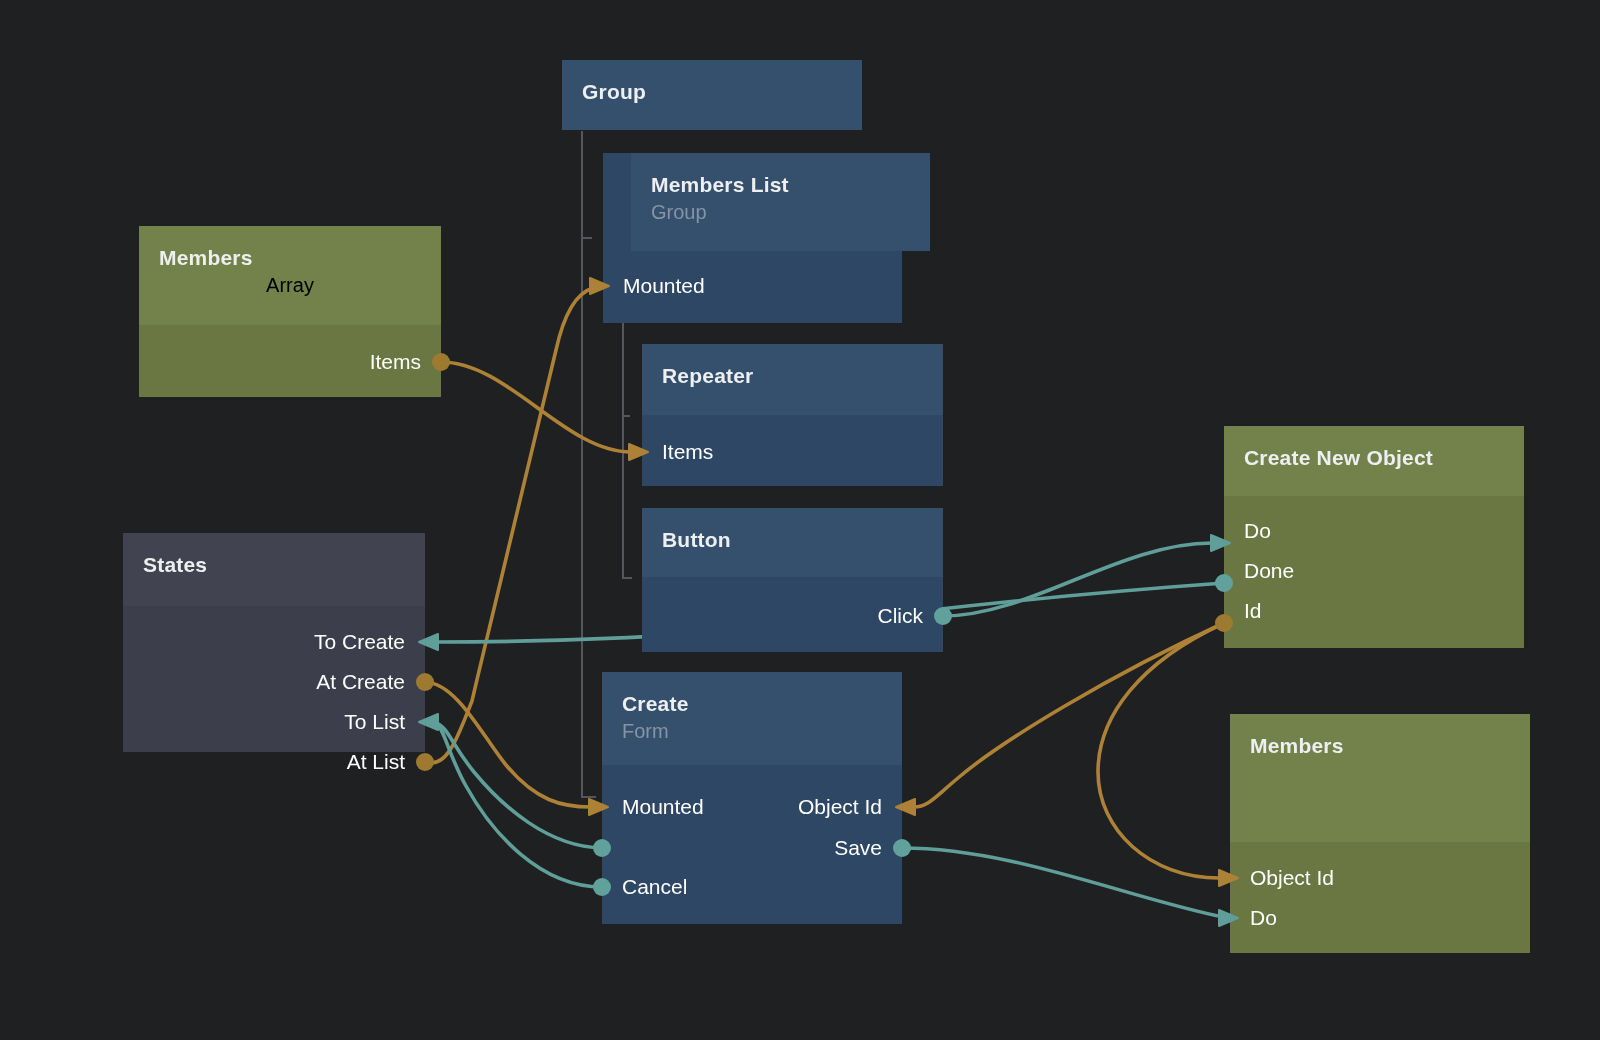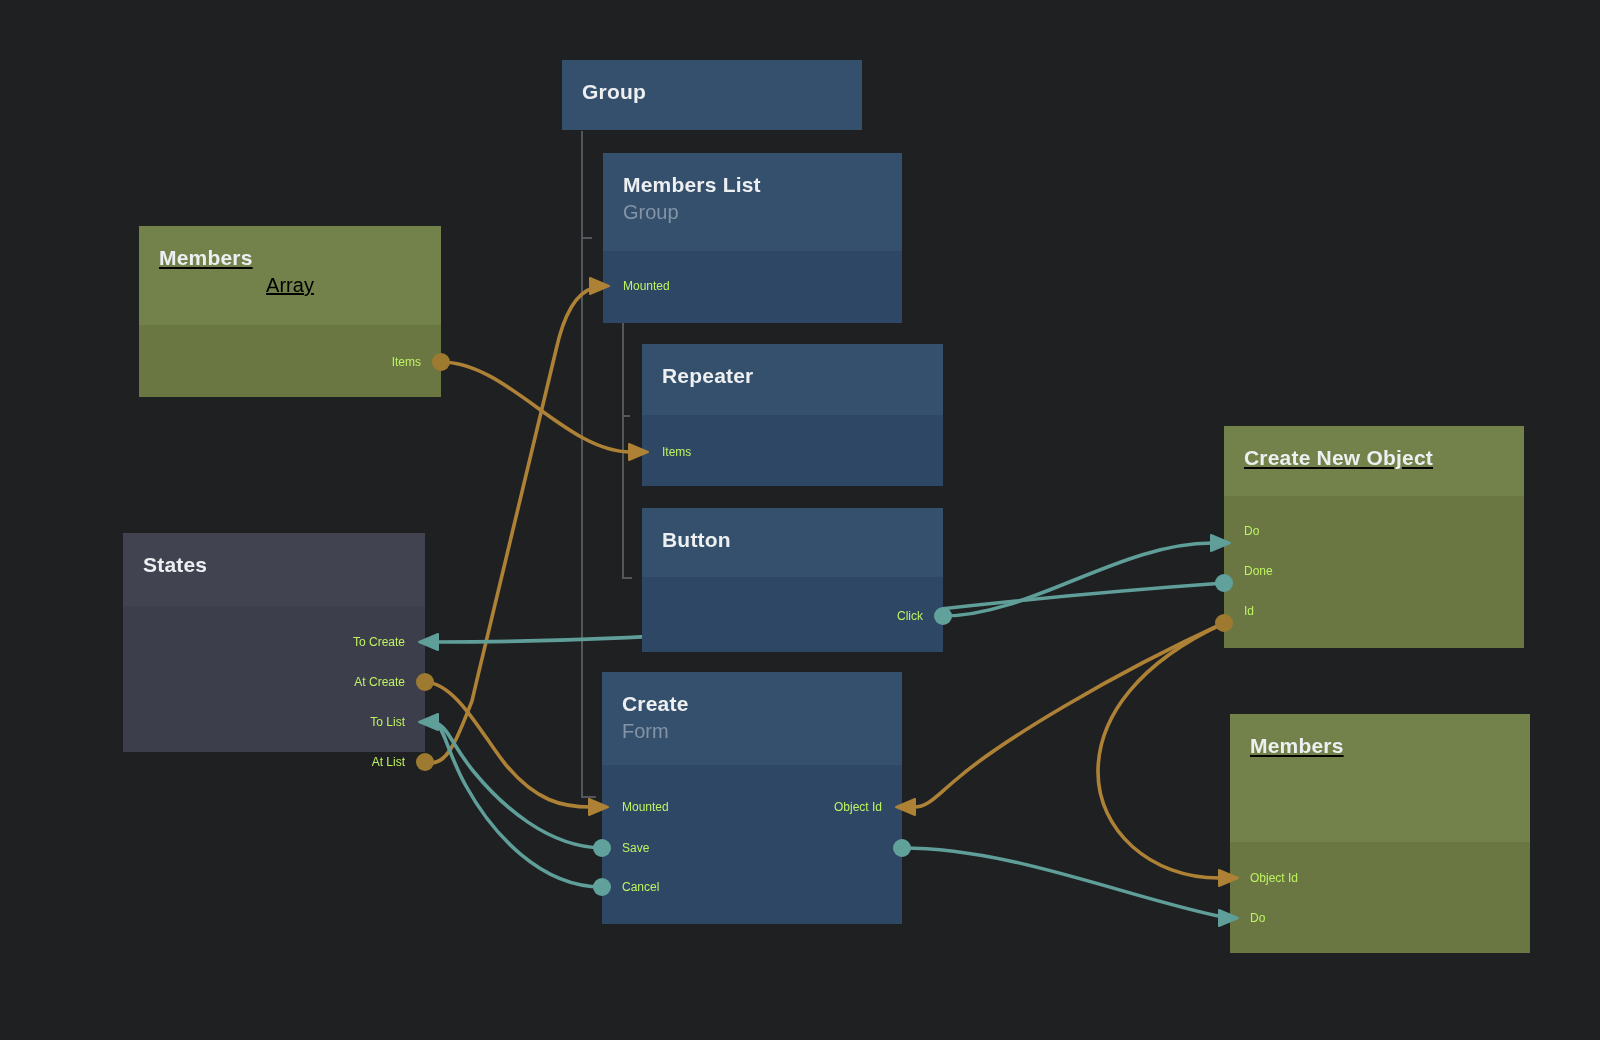--- a/index.html
+++ b/index.html
@@ -9,35 +9,35 @@
     font-family:"Liberation Sans","DejaVu Sans",sans-serif;
   }
   svg.layer{position:absolute;left:0;top:0;width:1600px;height:1040px;}
   #wire-layer{z-index:1;}
   .node{position:absolute;z-index:2;}
   #port-layer{z-index:3;pointer-events:none;}
   #port-layer [data-interactable="true"]{pointer-events:auto;}
 
   .node.blue{background:#2e4764;}
   .node.blue .hd{background:#35506d;}
-  .node.green{background:#6a7743;text-decoration:underline;}
+  .node.green{background:#6a7743;}
   .node.green .hd{background:#73814a;}
   .node.gray{background:#3c3f4b;}
   .node.gray .hd{background:#414450;}
 
   .hd{box-sizing:border-box;padding:17px 20px 0 20px;width:100%;}
   .title{font-size:21px;font-weight:600;color:#edeff1;line-height:29px;letter-spacing:.2px;}
   .sub{font-size:20px;font-weight:400;line-height:27px;}
   .blue .sub{color:#8494a6;}
   .green .sub{color:#000000;text-align:center;}
 
   .port{
     position:absolute;left:0;right:0;height:40px;line-height:40px;
     padding:0 20px;box-sizing:border-box;
-    font-size:12px;color:#bef264;white-space:nowrap;
+    font-size:21px;color:#ffffff;white-space:nowrap;
   }
   .port.right{text-align:right;}
 
   .wire{fill:none;stroke-width:3.6px;}
   .wire.teal{stroke:#5f9e99;}
   .wire.orange{stroke:#ae8236;}
   .tree{fill:none;stroke:#53565a;stroke-width:2px;}
   .dot.teal{fill:#61a19b;}
   .dot.orange{fill:#9e7a30;}
   .ah.teal{fill:#5f9e99;stroke:#5f9e99;}
@@ -69,21 +69,21 @@
     <path class="wire teal" data-interactable="true" d="M902,848 C1010,848 1120,895 1218,916"></path>
   </svg>
 
   <div class="node blue" data-interactable="true" style="left:562px;top:60px;width:300px;height:70px;">
     <div class="hd" style="height:70px;" data-interactable="false">
       <div class="title" data-interactable="false">Group</div>
     </div>
   </div>
 
   <div class="node blue" data-interactable="true" style="left:603px;top:153px;width:299px;height:170px;">
-    <div class="hd" style="height:98px;" data-interactable="false">
+    <div class="hd" style="height:98px;margin-left:28px;" data-interactable="false">
       <div class="title" data-interactable="false">Members List</div>
       <div class="sub" data-interactable="false">Group</div>
     </div>
     <div class="port" style="top:113px;" data-interactable="true"><span data-interactable="false">Mounted</span></div>
   </div>
 
   <div class="node green" data-interactable="true" style="left:139px;top:226px;width:302px;height:171px;">
     <div class="hd" style="height:99px;" data-interactable="false">
       <div class="title" data-interactable="false">Members</div>
       <div class="sub" data-interactable="false">Array</div>
@@ -114,21 +114,21 @@
     <div class="port right" style="top:169px;" data-interactable="true"><span data-interactable="false">To List</span></div>
     <div class="port right" style="top:209px;" data-interactable="true"><span data-interactable="false">At List</span></div>
   </div>
 
   <div class="node blue" data-interactable="true" style="left:602px;top:672px;width:300px;height:252px;">
     <div class="hd" style="height:93px;" data-interactable="false">
       <div class="title" data-interactable="false">Create</div>
       <div class="sub" data-interactable="false">Form</div>
     </div>
     <div class="port" style="top:115px;" data-interactable="true"><span data-interactable="false">Mounted</span></div>
-    <div class="port" style="top:156px;" data-interactable="true"><span data-interactable="false">Save</span></div>
+    <div class="port" style="top:156px;text-align:right;" data-interactable="true"><span data-interactable="false">Save</span></div>
     <div class="port" style="top:195px;" data-interactable="true"><span data-interactable="false">Cancel</span></div>
     <div class="port right" style="top:115px;" data-interactable="true"><span data-interactable="false">Object Id</span></div>
   </div>
 
   <div class="node green" data-interactable="true" style="left:1224px;top:426px;width:300px;height:222px;">
     <div class="hd" style="height:70px;" data-interactable="false">
       <div class="title" data-interactable="false">Create New Object</div>
     </div>
     <div class="port" style="top:85px;" data-interactable="true"><span data-interactable="false">Do</span></div>
     <div class="port" style="top:125px;" data-interactable="true"><span data-interactable="false">Done</span></div>

